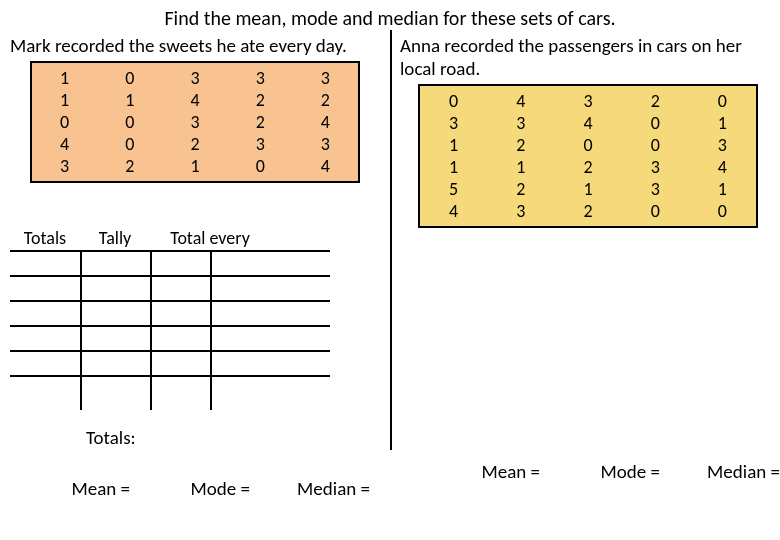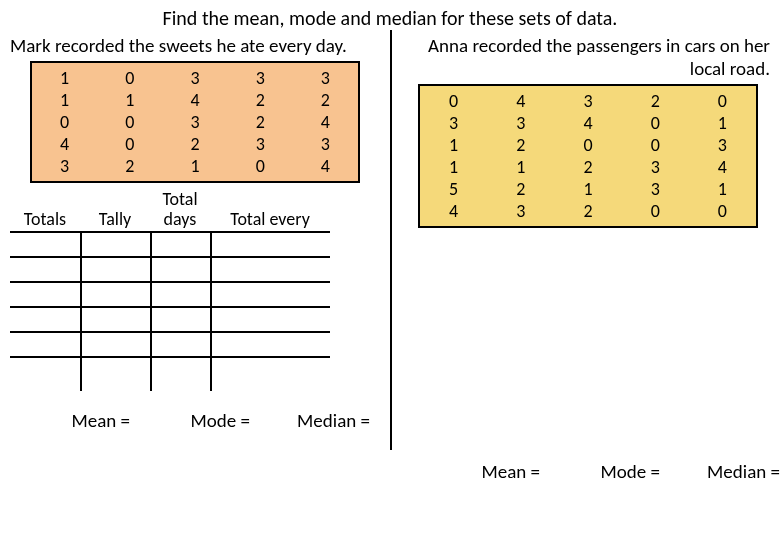--- a/index.html
+++ b/index.html
@@ -39,21 +39,21 @@
     width: 0;
     height: 420px;
     border-left: 2px solid #000;
   }
   .subtitle {
     text-align: left;
     font-size: 19px;
     margin-bottom: 4px;
   }
   .subtitle-right {
-    text-align: right;
+    text-align: left;
     font-size: 19px;
     margin-bottom: 4px;
   }
   .data-box {
     border: 2px solid #000;
     display: grid;
     padding: 4px 0;
   }
   .data-box.left-box {
     grid-template-columns: repeat(5, 1fr);
@@ -79,21 +79,21 @@
   .tally-head {
     display: flex;
     align-items: flex-end;
   }
   .tally-head div {
     text-align: center;
     font-size: 18px;
     line-height: 20px;
   }
   .th-sweets { width: 70px; }
-  .th-tally  { width: 70px; }
+  .th-tally  { width: 70px; margin-top: 39px; }
   .th-days   { width: 60px; }
   .th-total  { width: 120px; }
   .tally-grid {
     position: relative;
     height: 150px;
     margin-top: 2px;
   }
   .hline {
     position: absolute;
     left: 0;
@@ -120,21 +120,21 @@
   .answers-right {
     position: absolute;
     left: 420px;
     top: 460px;
     width: 360px;
   }
 </style>
 </head>
 <body>
 
-<div class="title">Find the mean, mode and median for these sets of data.</div>
+<div class="title">Find the mean, mode and median for these sets of cars.</div>
 
 <div class="cols">
   <div class="divider"></div>
 
   <div class="col-left">
     <div class="subtitle">Mark recorded the sweets he ate every day.</div>
 
     <div class="data-box left-box">
       <span>1</span>
         <span>0</span>
@@ -160,36 +160,36 @@
         <span>2</span>
         <span>1</span>
         <span>0</span>
         <span>4</span>
     </div>
 
     <div class="tally-wrap">
       <div class="tally-head">
         <div class="th-sweets">Totals</div>
         <div class="th-tally">Tally</div>
-        <div class="th-days">Total days</div>
         <div class="th-total">Total every</div>
       </div>
       <div class="tally-grid">
         <div class="hline" style="top:0;width:320px"></div>
         <div class="hline" style="top:25px;width:320px"></div>
         <div class="hline" style="top:50px;width:320px"></div>
         <div class="hline" style="top:75px;width:320px"></div>
         <div class="hline" style="top:100px;width:320px"></div>
         <div class="hline" style="top:125px;width:320px"></div>
         <div class="vline" style="left:70px;height:160px"></div>
         <div class="vline" style="left:140px;height:160px"></div>
         <div class="vline" style="left:200px;height:160px"></div>
       </div>
     </div>
 
+    <div class="totals-label">Totals:</div>
 
     <div class="answers answers-left">
       <div class="a">Mean =</div>
       <div class="a">Mode =</div>
       <div class="a">Median =</div>
     </div>
   </div>
 
   <div class="col-right">
     <div class="subtitle-right">Anna recorded the passengers in cars on her local road.</div>

